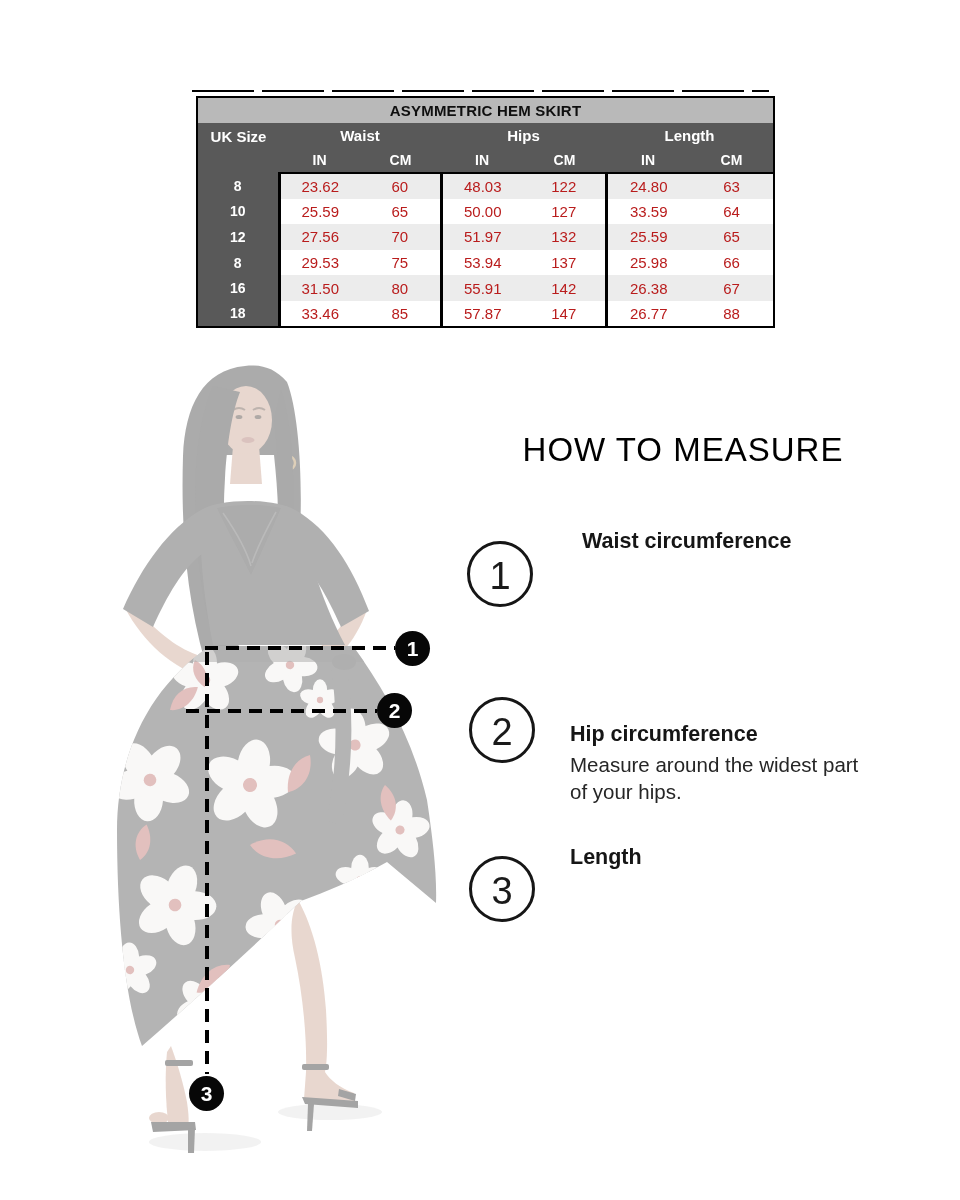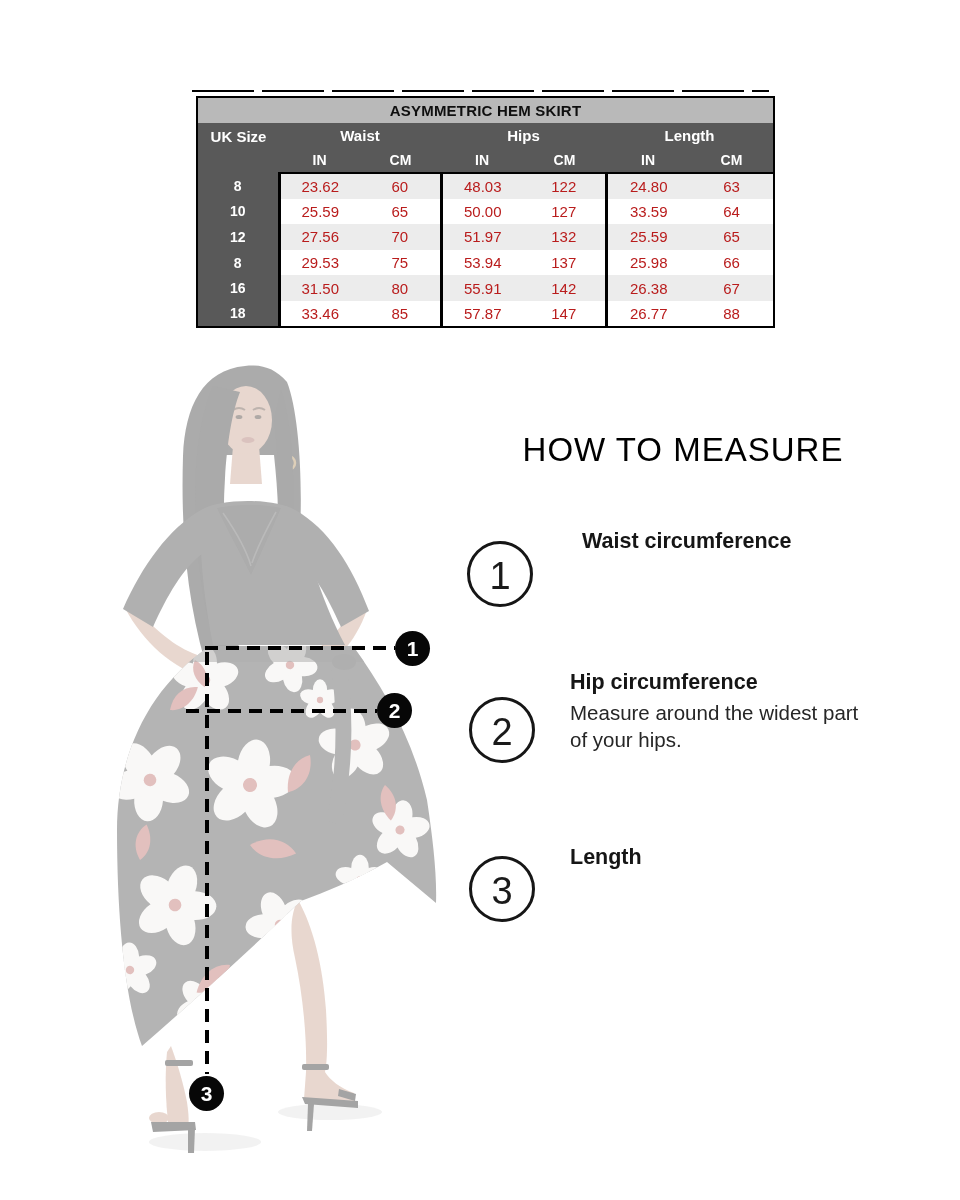--- a/index.html
+++ b/index.html
@@ -71,21 +71,21 @@
   }
   .step-circle{
     position:absolute; width:66px; height:66px; border:3px solid #161616; border-radius:50%;
     text-align:center; line-height:64px; font-size:38px; color:#1a1a1a; background:#fff;
   }
   #circle-1{ left:467px; top:541px; }
   #circle-2{ left:469px; top:697px; }
   #circle-3{ left:469px; top:856px; }
   .step-text{ position:absolute; left:570px; width:380px; }
   #text-1{ top:529px;margin-left:12px; }
-  #text-2{ top:670px; }
+  #text-2{ top:722px; }
   #text-3{ top:845px; }
   .item-title{ font-size:21.5px; font-weight:bold; color:#161616; margin-bottom:4px; }
   .item-body{ font-size:20.5px; color:#262626; line-height:27px; white-space:pre-line; }
 </style>
 </head>
 <body>
 
 <div class="page">
 
   <div class="table-top-dashes"></div>

